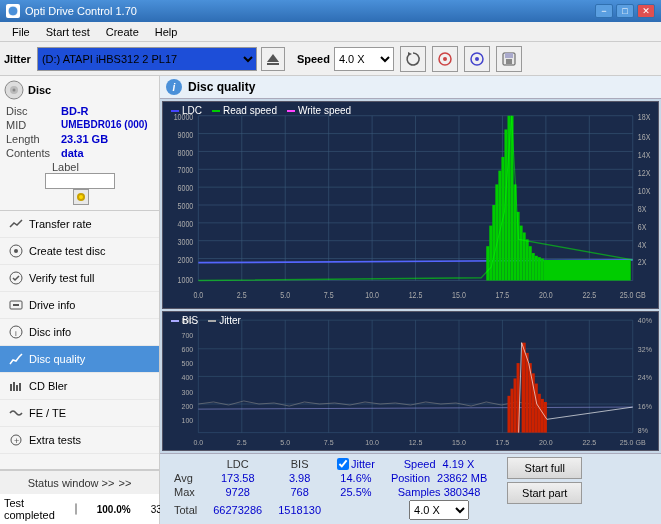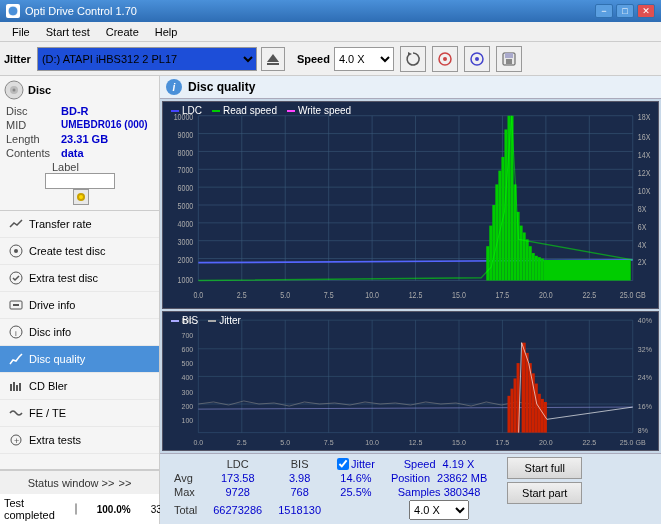--- a/index.html
+++ b/index.html
@@ -221,21 +221,21 @@
         </span>
         <span>Create test disc</span>
       </div>
       <div class="nav-item">
         <span class="nav-icon">
           <svg width="14" height="14" viewBox="0 0 14 14">
               <circle cx="7" cy="7" r="6" stroke="#555" stroke-width="1" fill="none"></circle>
               <path d="M4 7 L6 9 L10 5" stroke="#555" stroke-width="1.5" fill="none"></path>
             </svg>
         </span>
-        <span>Extra test disc</span>
+        <span>Verify test full</span>
       </div>
       <div class="nav-item">
         <span class="nav-icon">
           <svg width="14" height="14" viewBox="0 0 14 14">
               <rect x="1" y="3" width="12" height="8" rx="1" stroke="#555" stroke-width="1" fill="none"></rect>
               <rect x="4" y="6" width="6" height="2" fill="#555"></rect>
             </svg>
         </span>
         <span>Drive info</span>
       </div>

